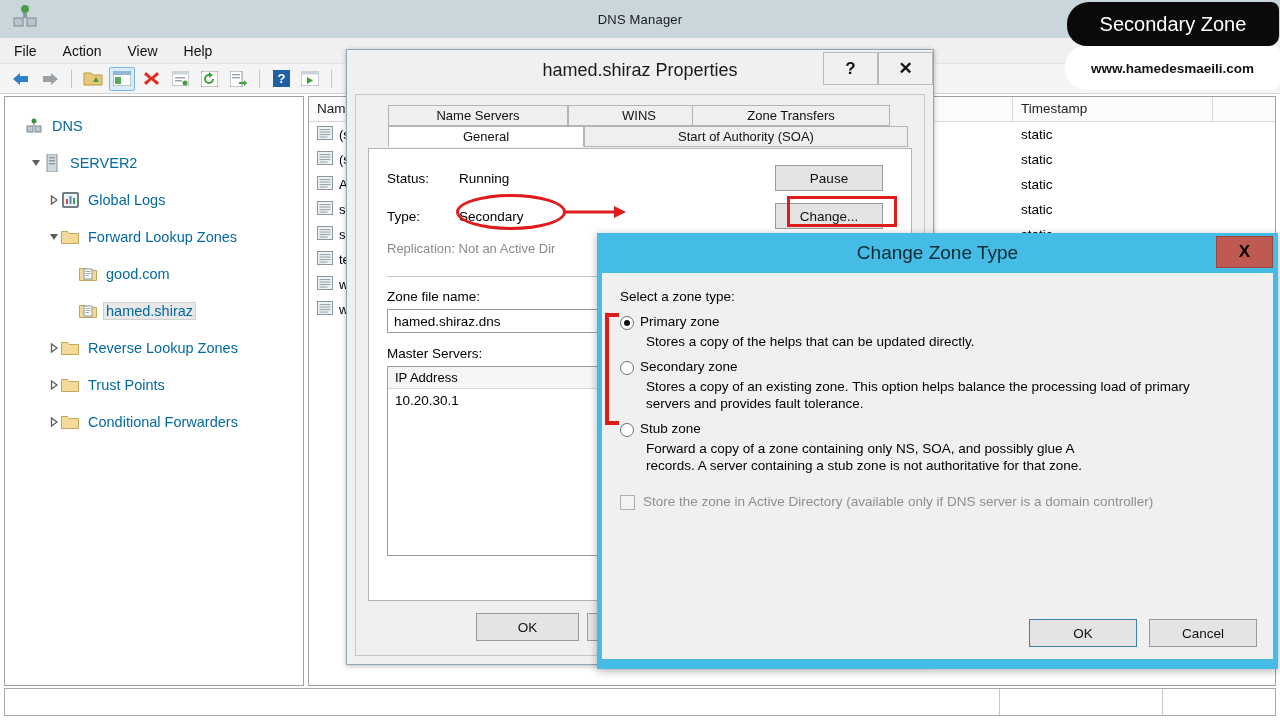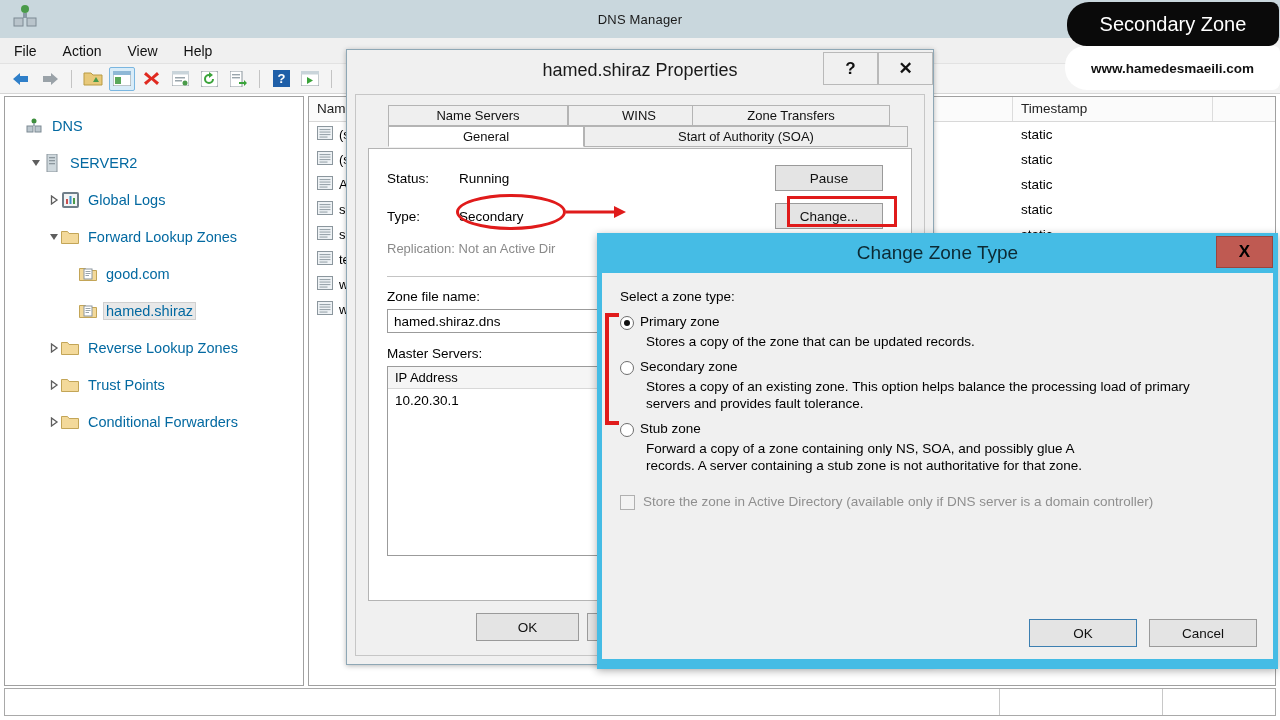--- a/index.html
+++ b/index.html
@@ -641,21 +641,21 @@
       <span class="czt-close">X</span>
     </div>
     <div class="czt-body">
       <div class="czt-inner">
         <div class="czt-prompt">Select a zone type:</div>
 
         <div class="opt-row">
           <span class="radio checked"></span>
           <span class="opt-label">Primary zone</span>
         </div>
-        <div class="opt-desc">Stores a copy of the zone that can be updated records.</div>
+        <div class="opt-desc">Stores a copy of the helps that can be updated directly.</div>
 
         <div class="opt-row">
           <span class="radio"></span>
           <span class="opt-label">Secondary zone</span>
         </div>
         <div class="opt-desc" style="max-width:560px;">Stores a copy of an existing zone. This option helps balance the processing load of primary servers and provides fault tolerance.</div>
 
         <div class="opt-row">
           <span class="radio"></span>
           <span class="opt-label">Stub zone</span>

